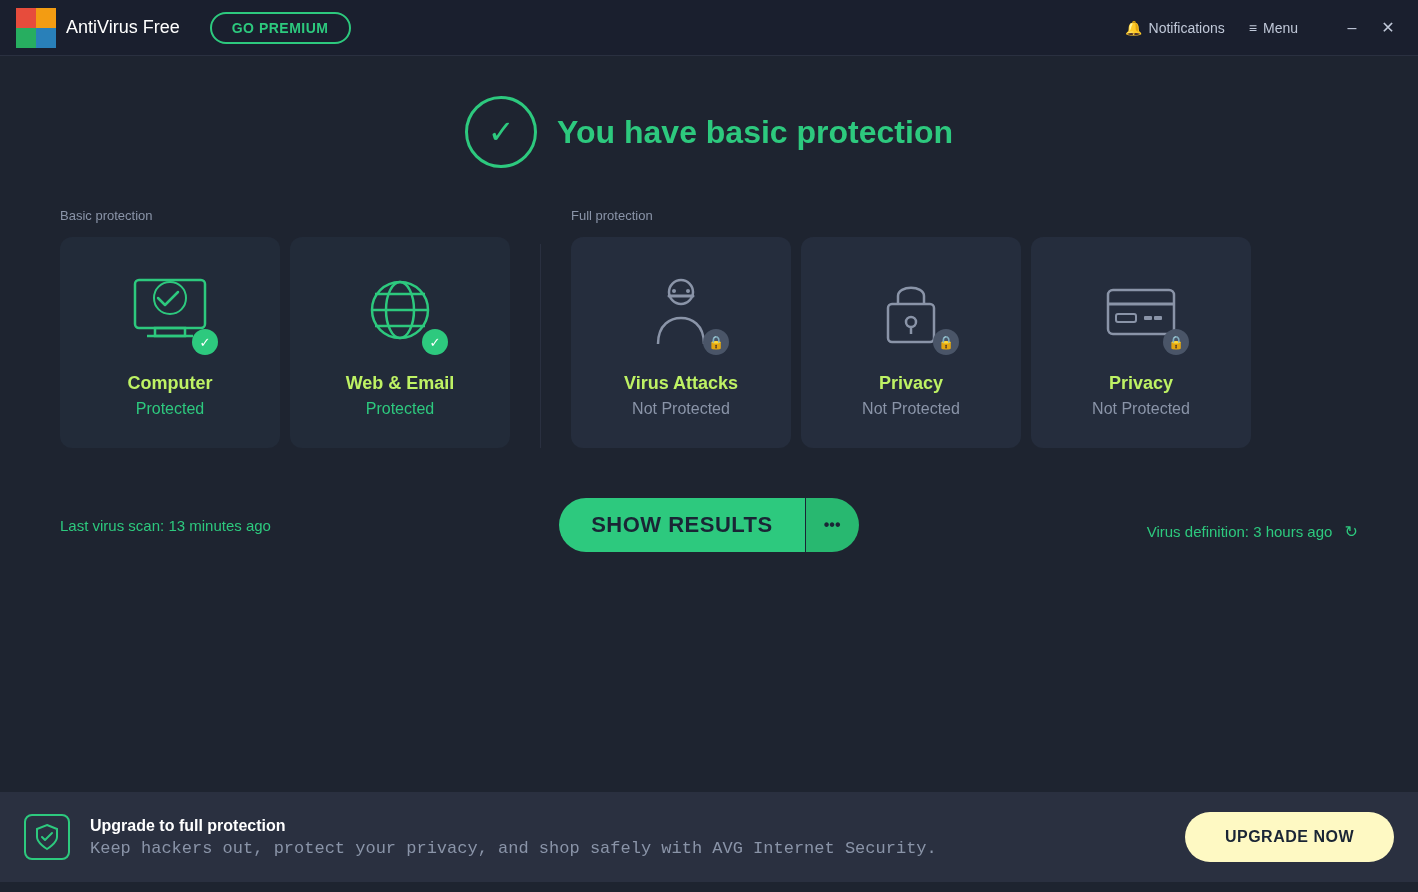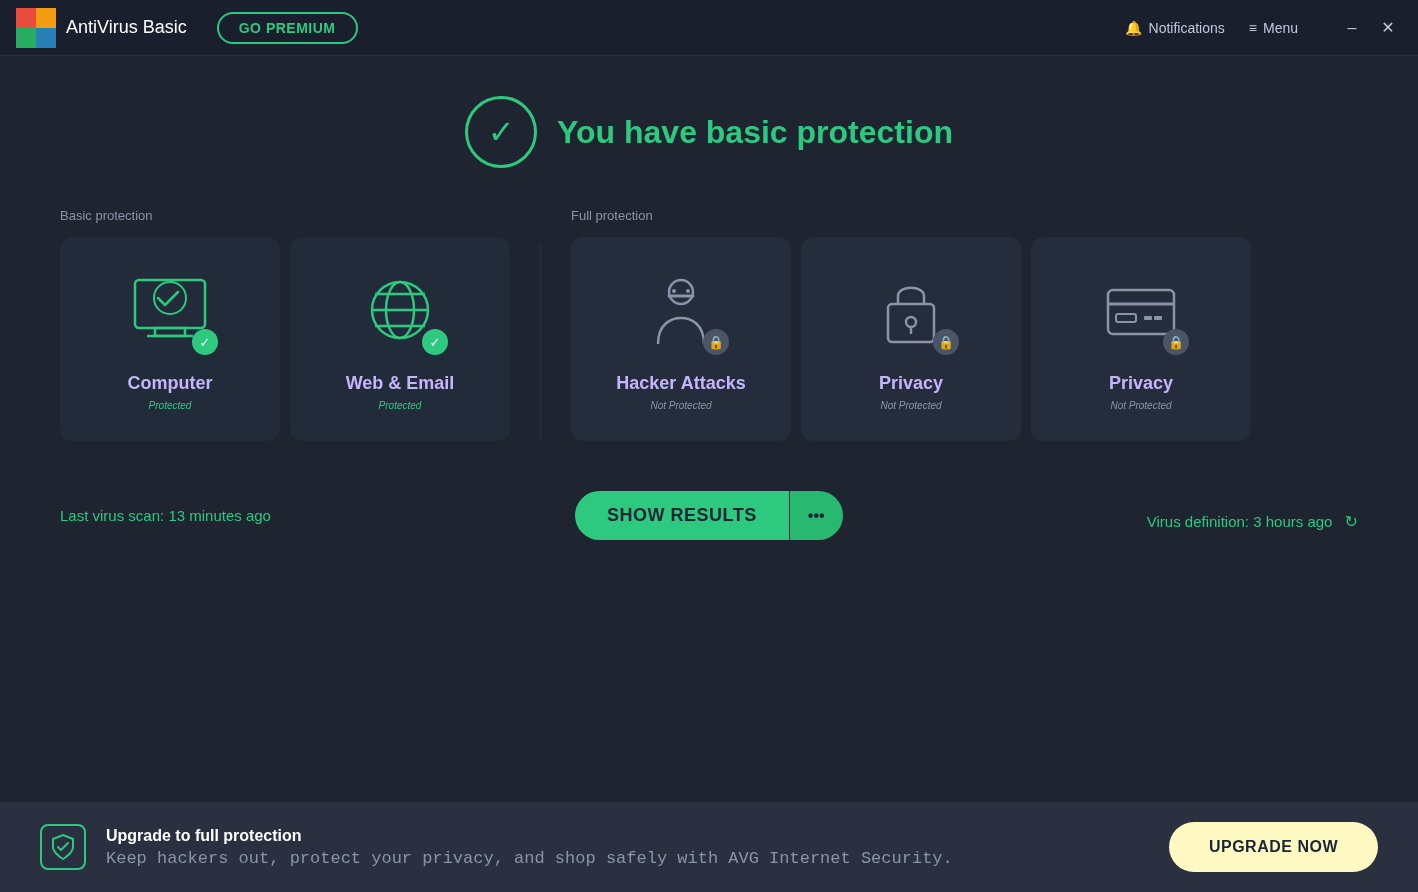--- a/index.html
+++ b/index.html
@@ -198,28 +198,27 @@
       color: white;
     }
     .card-badge.gray {
       background: #4a5568;
       color: #aaa;
     }
 
     .card-title {
       font-size: 18px;
       font-weight: 600;
-      color: #c4b5fd;
+      color: #bef264;
       margin-bottom: 6px;
       text-align: center;
     }
     .card-status {
-      font-size: 10px;
+      font-size: 16px;
       text-align: center;
-      font-style: italic;
     }
     .card-status.green { color: #2dc97e; }
     .card-status.gray { color: #8a94a8; }
 
     
     .bottom-bar {
       display: flex;
       align-items: center;
       margin-top: 50px;
       padding: 0 0;
@@ -234,21 +233,21 @@
     .scan-btn-group {
       display: flex;
       margin-left: auto;
       margin-right: auto;
     }
     .show-results-btn {
       background: #2dc97e;
       color: #1a2535;
       border: none;
       padding: 14px 32px;
-      font-size: 18px;
+      font-size: 22px;
       font-weight: 800;
       cursor: pointer;
       border-radius: 28px 0 0 28px;
       letter-spacing: 0.5px;
     }
     .more-btn {
       background: #28b870;
       color: #1a2535;
       border: none;
       border-left: 1px solid #1a2535;
@@ -269,28 +268,28 @@
     .refresh-icon {
       margin-left: 8px;
       cursor: pointer;
       font-size: 16px;
       color: #8a94a8;
     }
 
     
     .upgrade-footer {
       position: absolute;
-      bottom: 0;
+      bottom: 10px;
       left: 0;
       right: 0;
       height: 90px;
       background: #2a3040;
       display: flex;
       align-items: center;
-      padding: 0 40px;
+      padding: 0 24px;
       gap: 20px;
     }
     .upgrade-shield {
       width: 46px;
       height: 46px;
       border: 2px solid #2dc97e;
       border-radius: 8px;
       display: flex;
       align-items: center;
       justify-content: center;
@@ -327,21 +326,21 @@
 
 <div class="title-bar">
   <div class="logo-area">
 
     <svg class="avg-logo" viewBox="0 0 40 40" xmlns="http://www.w3.org/2000/svg">
       <rect width="20" height="20" fill="#e74c3c"></rect>
       <rect x="20" width="20" height="20" fill="#f39c12"></rect>
       <rect y="20" width="20" height="20" fill="#27ae60"></rect>
       <rect x="20" y="20" width="20" height="20" fill="#2980b9"></rect>
     </svg>
-    <span class="app-title">AntiVirus Basic</span>
+    <span class="app-title">AntiVirus Free</span>
     <button class="go-premium-btn">GO PREMIUM</button>
   </div>
   <div class="title-right">
     <div class="nav-item">
       <span>🔔</span>
       <span>Notifications</span>
     </div>
     <div class="nav-item">
       <span>≡</span>
       <span>Menu</span>
@@ -416,21 +415,21 @@
 
               <path d="M22 72 C22 52 35 46 45 46 C55 46 68 52 68 72" stroke="#8a94a8" stroke-width="2.5" fill="none"></path>
 
               <line x1="33" y1="24" x2="57" y2="24" stroke="#8a94a8" stroke-width="3" stroke-linecap="round"></line>
 
               <circle cx="38" cy="19" r="2" fill="#8a94a8"></circle>
               <circle cx="52" cy="19" r="2" fill="#8a94a8"></circle>
             </svg>
             <div class="card-badge gray">🔒</div>
           </div>
-          <div class="card-title">Hacker Attacks</div>
+          <div class="card-title">Virus Attacks</div>
           <div class="card-status gray">Not Protected</div>
         </div>
 
         <div class="prot-card not-protected">
           <div class="card-icon-wrap">
             <svg viewBox="0 0 90 80" fill="none" xmlns="http://www.w3.org/2000/svg">
               <rect x="22" y="32" width="46" height="38" rx="4" stroke="#8a94a8" stroke-width="2.5"></rect>
               <path d="M32 32 V24 C32 13 58 13 58 24 V32" stroke="#8a94a8" stroke-width="2.5" fill="none"></path>
               <circle cx="45" cy="50" r="5" stroke="#8a94a8" stroke-width="2.5"></circle>
               <line x1="45" y1="55" x2="45" y2="62" stroke="#8a94a8" stroke-width="2.5"></line>

